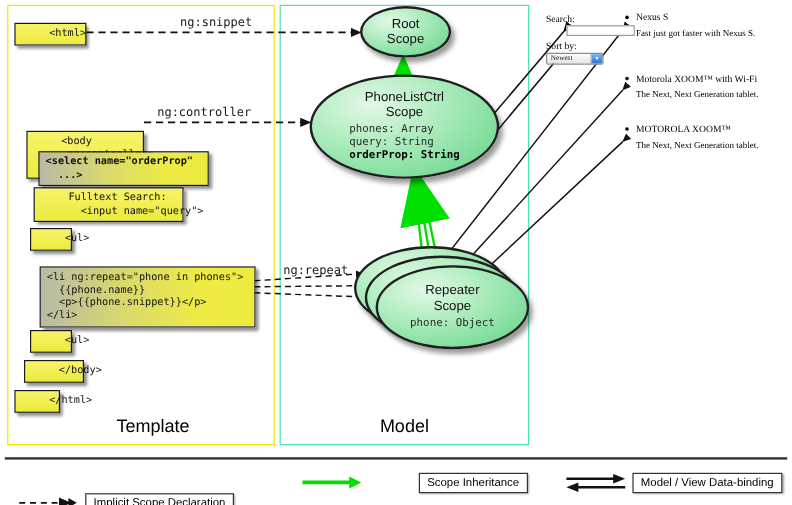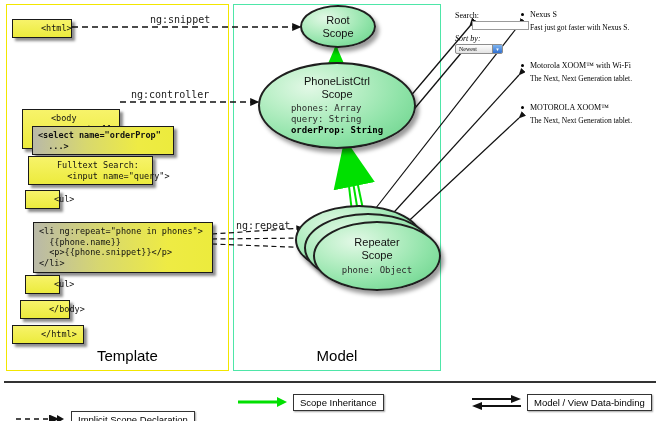--- a/index.html
+++ b/index.html
@@ -294,21 +294,21 @@
 
   <div class="code-box grad" style="left:33px;  top:222px; width:180px;">&lt;li ng:repeat="phone in phones"&gt;
   {{phone.name}}
   &lt;p&gt;{{phone.snippet}}&lt;/p&gt;
 &lt;/li&gt;</div>
 
   <div class="code-box plain" style="left:25px;  top:275px; width:34px;">&lt;ul&gt;</div>
 
   <div class="code-box plain" style="left:20px;  top:300px; width:50px;">&lt;/body&gt;</div>
 
-  <div class="code-box plain" style="left:12px;  top:325px; width:72px;">&lt;/html&gt;</div>
+  <div class="code-box plain" style="left:12px;  top:325px; width:38px;">&lt;/html&gt;</div>
 
   <div class="edge-label" style="left:150px; top:14px;">ng:snippet</div>
   <div class="edge-label" style="left:131px; top:89px;">ng:controller</div>
   <div class="edge-label" style="left:236px; top:220px;">ng:repeat</div>
 
   <div class="scope" style="left:300px; top:5px; width:76px; height:43px;">
     <div class="scope-title" style="white-space:pre-line;">Root
 Scope</div>
   </div>
 
@@ -328,21 +328,21 @@
     <div class="scope-title" style="white-space:pre-line;">Repeater
 Scope</div>
     <div class="scope-props">
       <div>phone: Object</div>
     </div>
   </div>
 
   <div class="view-label" style="left:455px; top:11px;">Search:</div>
   <input id="search-input" type="text" value="" style="">
 
-  <div class="view-label" style="left:455px; top:34px;font-style:italic;">Sort by:</div>
+  <div class="view-label" style="left:455px; top:34px;">Sort by:</div>
   <div id="sort-select">
     <div class="sel-text">Newest</div>
     <div class="sel-arrow">▾</div>
   </div>
 
   <div class="phone-item" style="left:521px; top:10px;">
     <span class="phone-bullet"></span>
     <span class="phone-name">Nexus S</span>
     <span class="phone-snippet">Fast just got faster with Nexus S.</span>
   </div>
@@ -361,21 +361,21 @@
   <div id="legend">
 
     <div class="legend-item" style="left:14px; top:21px;">
       <svg class="legend-gfx" viewBox="0 0 52 18">
         <path d="M2,9 L44,9" stroke="#111" stroke-width="1.5" fill="none" stroke-dasharray="5,4" marker-end="url(#ah-black)"></path>
         <path d="M43,5 L50,9 L43,13 z" fill="#111"></path>
       </svg>
       <div class="legend-box">Implicit Scope Declaration</div>
     </div>
 
-    <div class="legend-item" style="left:236px; top:4px;">
+    <div class="legend-item" style="left:250px; top:4px;gap:42px;">
       <svg class="legend-gfx" viewBox="0 0 52 18">
         <path d="M2,9 L43,9" stroke="#00e000" stroke-width="3" fill="none"></path>
         <path d="M41,4 L51,9 L41,14 z" fill="#00e000"></path>
       </svg>
       <div class="legend-box">Scope Inheritance</div>
     </div>
 
     <div class="legend-item" style="left:470px; top:4px;">
       <svg class="legend-gfx" viewBox="0 0 52 18">
         <path d="M2,6 L43,6" stroke="#111" stroke-width="2" fill="none"></path>

